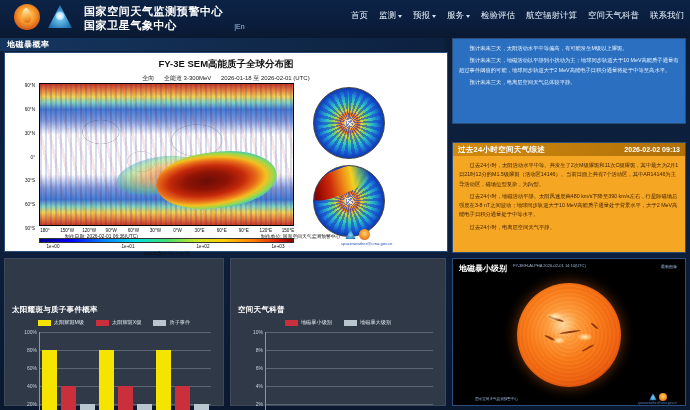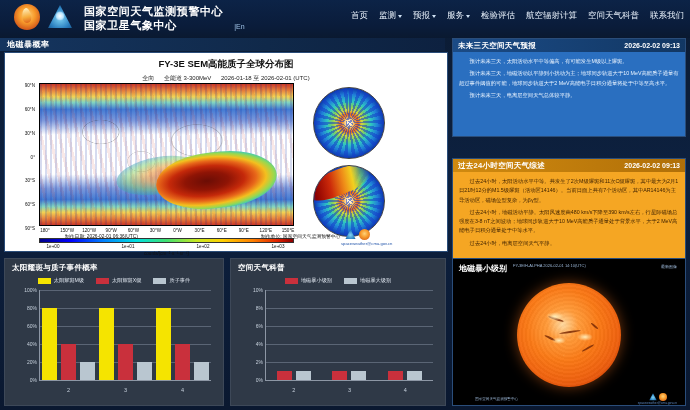--- a/index.html
+++ b/index.html
@@ -180,27 +180,27 @@
   .fc-head .t{ font-size:7.5px; font-weight:bold; color:#fff; letter-spacing:.3px; }
   .fc-head .d{ font-size:7px; color:#fff; font-weight:bold; }
   .fc-body{ background:#f5a623; padding:5px 6px; }
   .fc-body p{ font-size:5.3px; color:#3a1f00; line-height:1.75; text-indent:2em; margin-bottom:3px; }
 
   .panel-a{ top:38px; }
   .panel-a .fc-head{ background: linear-gradient(90deg,#1b4b86,#123763); }
   .panel-a .fc-body{ height:84px; background:#2a6fc0; }
   .panel-a .fc-body p{ color:#eaf4ff; }
 
-  .panel-b{ top:158px; }
+  .panel-b{ top:142px; }
   .panel-b .fc-head{ background: linear-gradient(90deg,#d08a10,#b06f08); }
   .panel-b .fc-body{ height:96px; overflow:hidden; }
 
   
   .bcard{ position:absolute; top:258px; height:148px; background:#2f3947; border:1px solid #3d4858; }
-  .bcard-title{ font-size:7.5px; font-weight:bold; color:#fff; padding:4px 0 0 7px; letter-spacing:.3px; }
+  .bcard-title{ font-size:7.5px; font-weight:bold; color:#fff; padding:4px 0 0 7px; letter-spacing:.3px;margin-top:42px; }
   .legend{ display:flex; justify-content:center; gap:12px; margin-top:4px; }
   .legend .li{ display:flex; align-items:center; gap:3px; }
   .legend .sw{ width:13px; height:6px; display:inline-block; }
   .legend .lt{ font-size:5.2px; color:#dfe6ef; }
 
   .chart{ position:relative; margin:6px 8px 0 8px; height:104px; }
   .grid-line{ position:absolute; left:26px; right:4px; height:0; border-top:.5px solid #5a6575; }
   .ylab{ position:absolute; left:0; width:24px; text-align:right; font-size:5px; color:#c6d0dc; transform:translateY(-50%); }
   .axis-v{ position:absolute; left:26px; top:0; bottom:14px; width:.5px; background:#8d97a5; }
   .axis-h{ position:absolute; left:26px; right:4px; bottom:14px; height:.5px; background:#8d97a5; }
@@ -362,24 +362,20 @@
       <div class="f2">制作单位: 国家空间天气监测预警中心</div>
       <div class="mini-logos">
         <div class="mini-tri"></div>
         <div class="mini-flame"></div>
       </div>
       <div class="mail">spaceweather@cma.gov.cn</div>
     </div>
   </div>
 
   <div class="fc-panel panel-a">
-    <div class="fc-head">
-      <div class="t">未来三天空间天气预报</div>
-      <div class="d">2026-02-02 09:13</div>
-    </div>
     <div class="fc-body" id="fc-a-body">
         <p>预计未来三天，太阳活动水平中等偏高，有可能发生M级以上耀斑。</p>
         <p>预计未来三天，地磁活动以平静到小扰动为主；地球同步轨道大于10 MeV高能质子通量有超过事件阈值的可能，地球同步轨道大于2 MeV高能电子日积分通量将处于中等至高水平。</p>
         <p>预计未来三天，电离层空间天气总体较平静。</p>
       </div>
   </div>
 
   <div class="fc-panel panel-b">
     <div class="fc-head">
       <div class="t">过去24小时空间天气综述</div>

